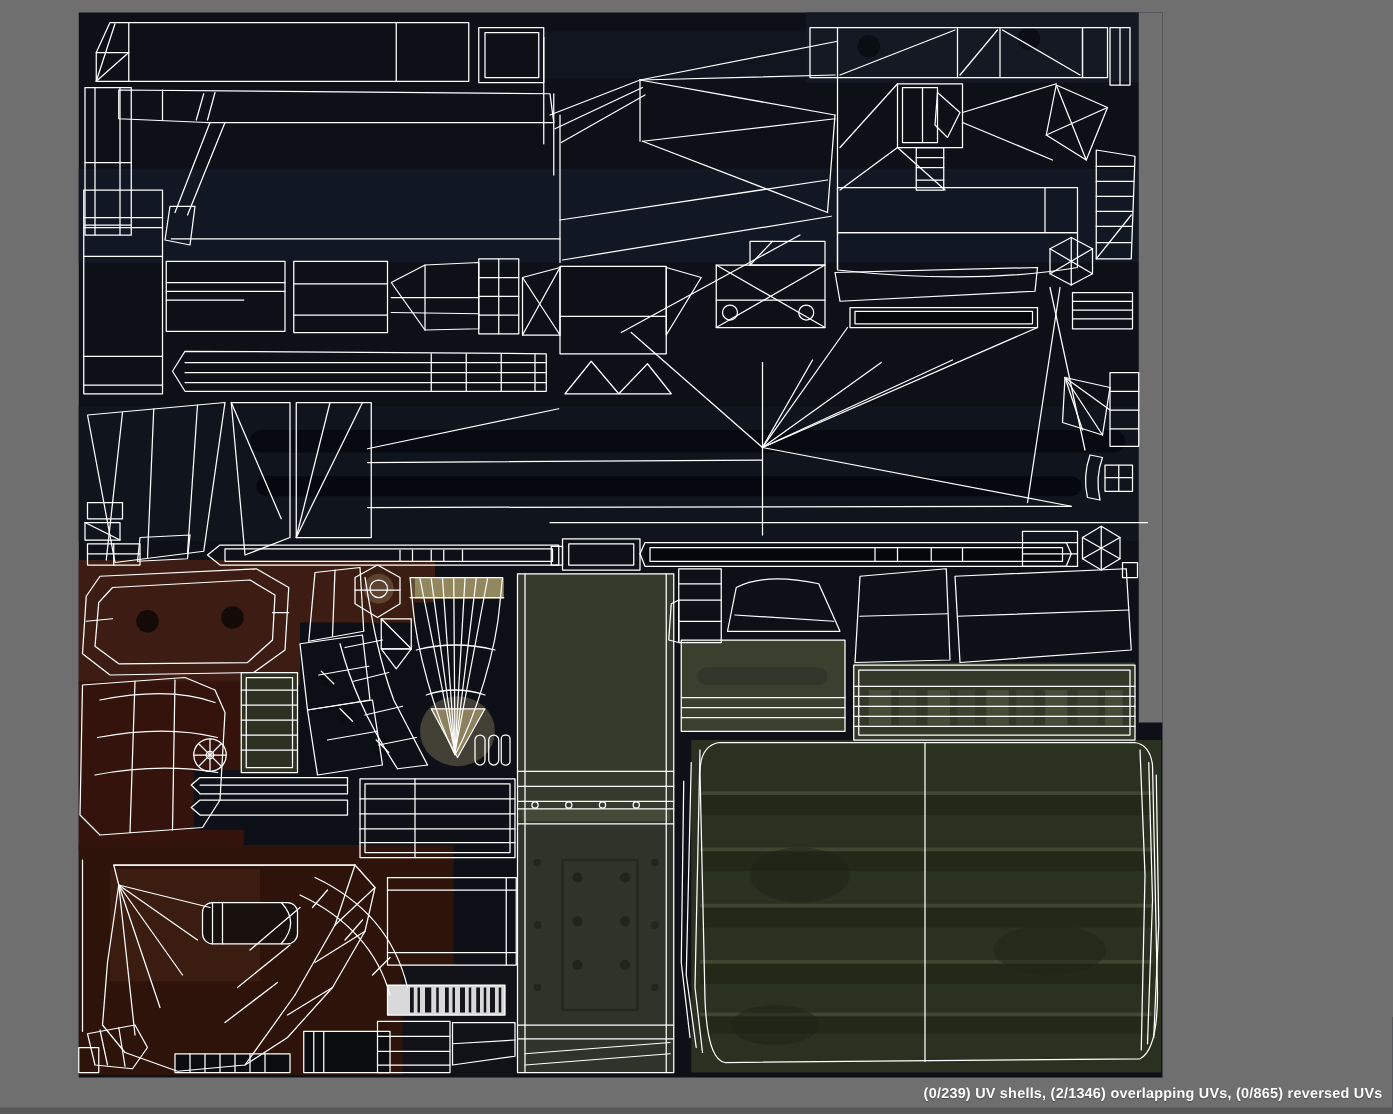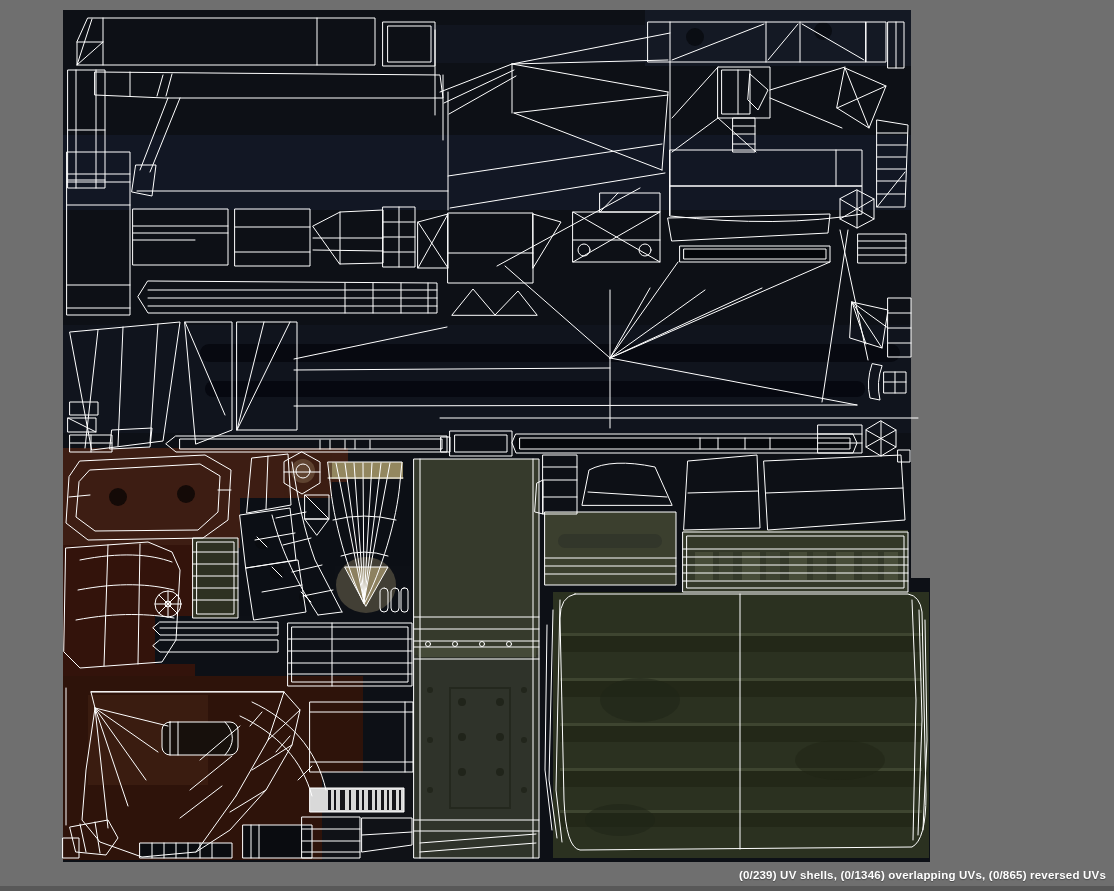--- a/index.html
+++ b/index.html
@@ -537,17 +537,17 @@
         <line x1="95" y1="822" x2="100" y2="853"></line>
     <rect x="63" y="838" width="16" height="20"></rect>
 
     <line x1="257" y1="537" x2="267" y2="547"></line>
         <line x1="272" y1="567" x2="282" y2="577"></line>
         <line x1="301" y1="592" x2="311" y2="602"></line>
   </g>
 </svg>
 
 <div id="status-bar">
-  <span>(0/239) UV shells, (0/1346) overlapping UVs, (0/865) reversed UVs</span>
+  <span>(0/239) UV shells, (2/1346) overlapping UVs, (0/865) reversed UVs</span>
 </div>
 <div id="bottom-edge"></div>
 
 </div>
 
 </body></html>

